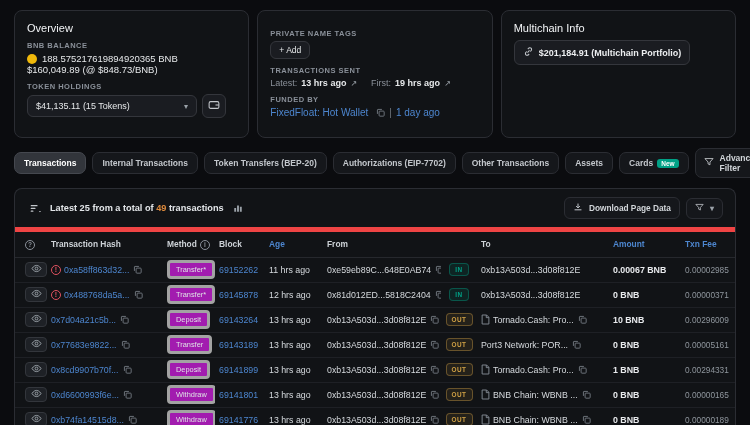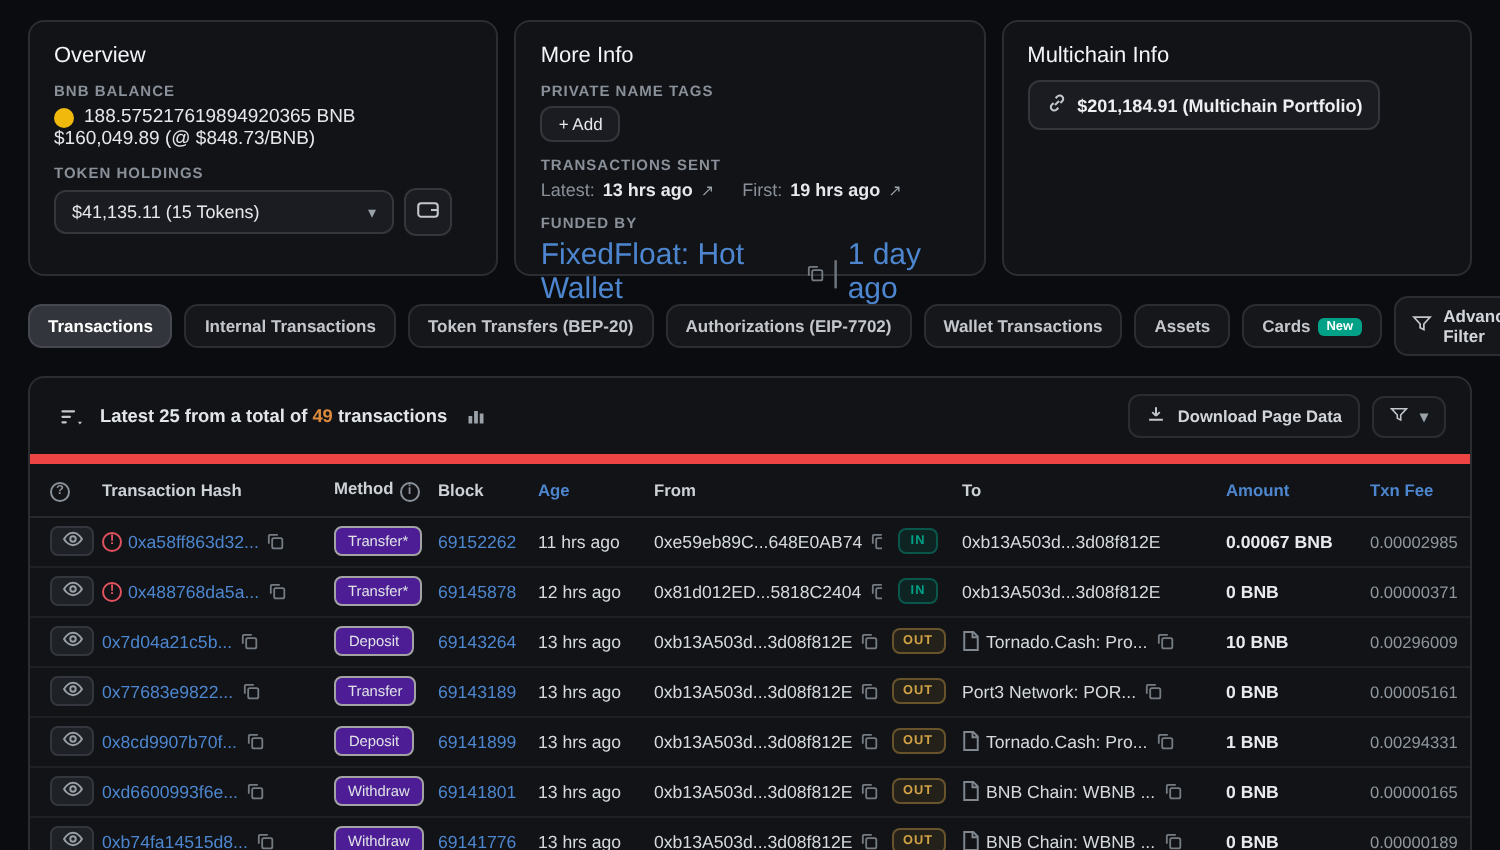--- a/index.html
+++ b/index.html
@@ -16,21 +16,21 @@
   .value { font-size:9.5px; color:#e6e8ea; }
   .row { display:flex; align-items:center; gap:5px; }
   .bnb-dot { width:10px; height:10px; border-radius:50%; background:#f0b90b; display:inline-block; flex:none; }
   .select { width:170px; display:flex; justify-content:space-between; align-items:center; background:#1a1c21; border:1px solid #34363c; border-radius:6px; padding:5px 8px; font-size:9px; cursor:pointer; }
   .chev { color:#9aa1a8; font-size:8px; }
   .icon-btn { width:24px; height:24px; display:inline-flex; align-items:center; justify-content:center; background:#1a1c21; border:1px solid #34363c; border-radius:6px; cursor:pointer; }
   .pill-btn { display:inline-flex; align-items:center; gap:3px; background:#1a1c21; border:1px solid #34363c; border-radius:6px; padding:3px 8px; font-size:8.5px; color:#e6e8ea; cursor:pointer; }
   .sent-line { font-size:9px; display:flex; gap:4px; align-items:center; color:#8a9099; }
   .sent-line b { color:#e6e8ea; font-weight:600; }
   .arr { color:#9aa1a8; font-size:8px; }
-  .funded { font-size:15px; display:flex; align-items:center; gap:4px; }
+  .funded { font-size:10px; display:flex; align-items:center; gap:4px; }
   .sep { color:#6f757c; }
   .mc-badge { display:inline-flex; align-items:center; gap:5px; background:#1a1c21; border:1px solid #34363c; border-radius:6px; padding:5px 8px; font-size:9px; font-weight:600; color:#eceef0; }
   
   .tabs { display:flex; align-items:center; gap:6px; margin-top:10px; }
   .tab { display:flex; align-items:center; gap:4px; padding:5px 9px; border-radius:7px; border:1px solid #2b2d33; background:#15171b; color:#c3c7cc; font-size:8.5px; font-weight:600; cursor:pointer; white-space:nowrap; }
   .tab.active { background:#32353b; border-color:#45484f; color:#ffffff; }
   .badge-new { background:#00a186; color:#fff; font-size:6.5px; font-weight:bold; padding:1px 4px; border-radius:3px; }
   .adv-filter { margin-left:auto; display:flex; align-items:center; gap:6px; border:1px solid #2b2d33; background:#15171b; border-radius:7px; padding:4px 8px; font-size:8.5px; font-weight:600; color:#d2d6da; cursor:pointer; }
   
   .table-card { margin-top:10px; background:#111316; border:1px solid #2b2d33; border-bottom:none; border-radius:8px 8px 0 0; height:243px; overflow:hidden; }
@@ -44,21 +44,21 @@
   thead th:first-child { padding-left:10px; }
   .th-blue { color:#4d86cf; cursor:pointer; }
   tbody td { padding:0 4px; height:25px; border-bottom:1px solid #1e2025; white-space:nowrap; overflow:hidden; font-size:8.8px; vertical-align:middle; }
   tbody td:first-child { padding-left:10px; }
   .link { color:#4d86cf; text-decoration:none; cursor:pointer; }
   .addr { color:#d6dade; }
   .eye-btn { width:22px; height:15px; display:inline-flex; align-items:center; justify-content:center; background:#1e2126; border:1px solid #33363c; border-radius:4px; cursor:pointer; }
   .warn { display:none; width:10px; height:10px; border:1px solid #e05260; border-radius:50%; color:#e05260; font-size:7px; font-weight:bold; align-items:center; justify-content:center; margin-right:3px; flex:none; }
   .copy { display:inline-flex; margin-left:4px; cursor:pointer; opacity:.9; }
   .cellflex { display:flex; align-items:center; }
-  .badge-method { display:inline-block; min-width:40px; text-align:center; background:#4c1d95; border:1px solid #a3a3a3; border-radius:4px; padding:2px 6px; font-size:7.4px; color:#dfe3e6; }
+  .badge-method { display:inline-block; min-width:40px; text-align:center; background:#a21caf; border:3px solid #a3a3a3; border-radius:4px; padding:2px 6px; font-size:7.4px; color:#dfe3e6; }
   .dir { display:inline-block; font-size:6.4px; font-weight:bold; letter-spacing:.5px; padding:2px 5px; border-radius:4px; }
   .dir.in  { color:#00a186; background:rgba(0,161,134,.12); border:1px solid rgba(0,161,134,.4); }
   .dir.out { color:#d0a145; background:rgba(208,161,69,.1); border:1px solid rgba(208,161,69,.4); }
   .doc-ic { display:none; margin-right:3px; flex:none; }
   .amount-cell { color:#e8eaed; font-weight:600; }
   .fee-cell { color:#8f969d; font-size:8.3px; }
   .help-circ, .info-circ { display:inline-flex; align-items:center; justify-content:center; width:10px; height:10px; border:1px solid #8a9099; border-radius:50%; color:#8a9099; font-size:6.5px; font-weight:bold; }
   .info-circ { margin-left:3px; }
   .hash-cell .hash { overflow:hidden; text-overflow:ellipsis; }
   svg { flex:none; }
@@ -89,21 +89,20 @@
             <svg width="12" height="12" viewBox="0 0 16 16" fill="none" stroke="#c3c7cc" stroke-width="1.4">
                 <rect x="1.5" y="3.5" width="13" height="9" rx="2"></rect>
                 <path d="M10 8h4.5"></path>
               </svg>
           </span>
         </button>
       </div>
     </div>
 
     <div class="card">
-      <div class="card-title">More Info</div>
       <div class="label">PRIVATE NAME TAGS</div>
       <button class="pill-btn">+ Add</button>
       <div class="label">TRANSACTIONS SENT</div>
       <div class="sent-line">
         <span>Latest:</span>
         <b>13 hrs ago</b>
         <span class="arr">↗</span>
         <span style="width:6px"></span>
         <span>First:</span>
         <b>19 hrs ago</b>
@@ -146,21 +145,21 @@
     <div class="tab">
         <span>Internal Transactions</span>
       </div>
     <div class="tab">
         <span>Token Transfers (BEP-20)</span>
       </div>
     <div class="tab">
         <span>Authorizations (EIP-7702)</span>
       </div>
     <div class="tab">
-        <span>Wallet Transactions</span>
+        <span>Other Transactions</span>
       </div>
     <div class="tab">
         <span>Assets</span>
       </div>
     <div class="tab">
       <span>Cards</span>
       <span class="badge-new">New</span>
     </div>
     <div class="adv-filter">
       <span>

